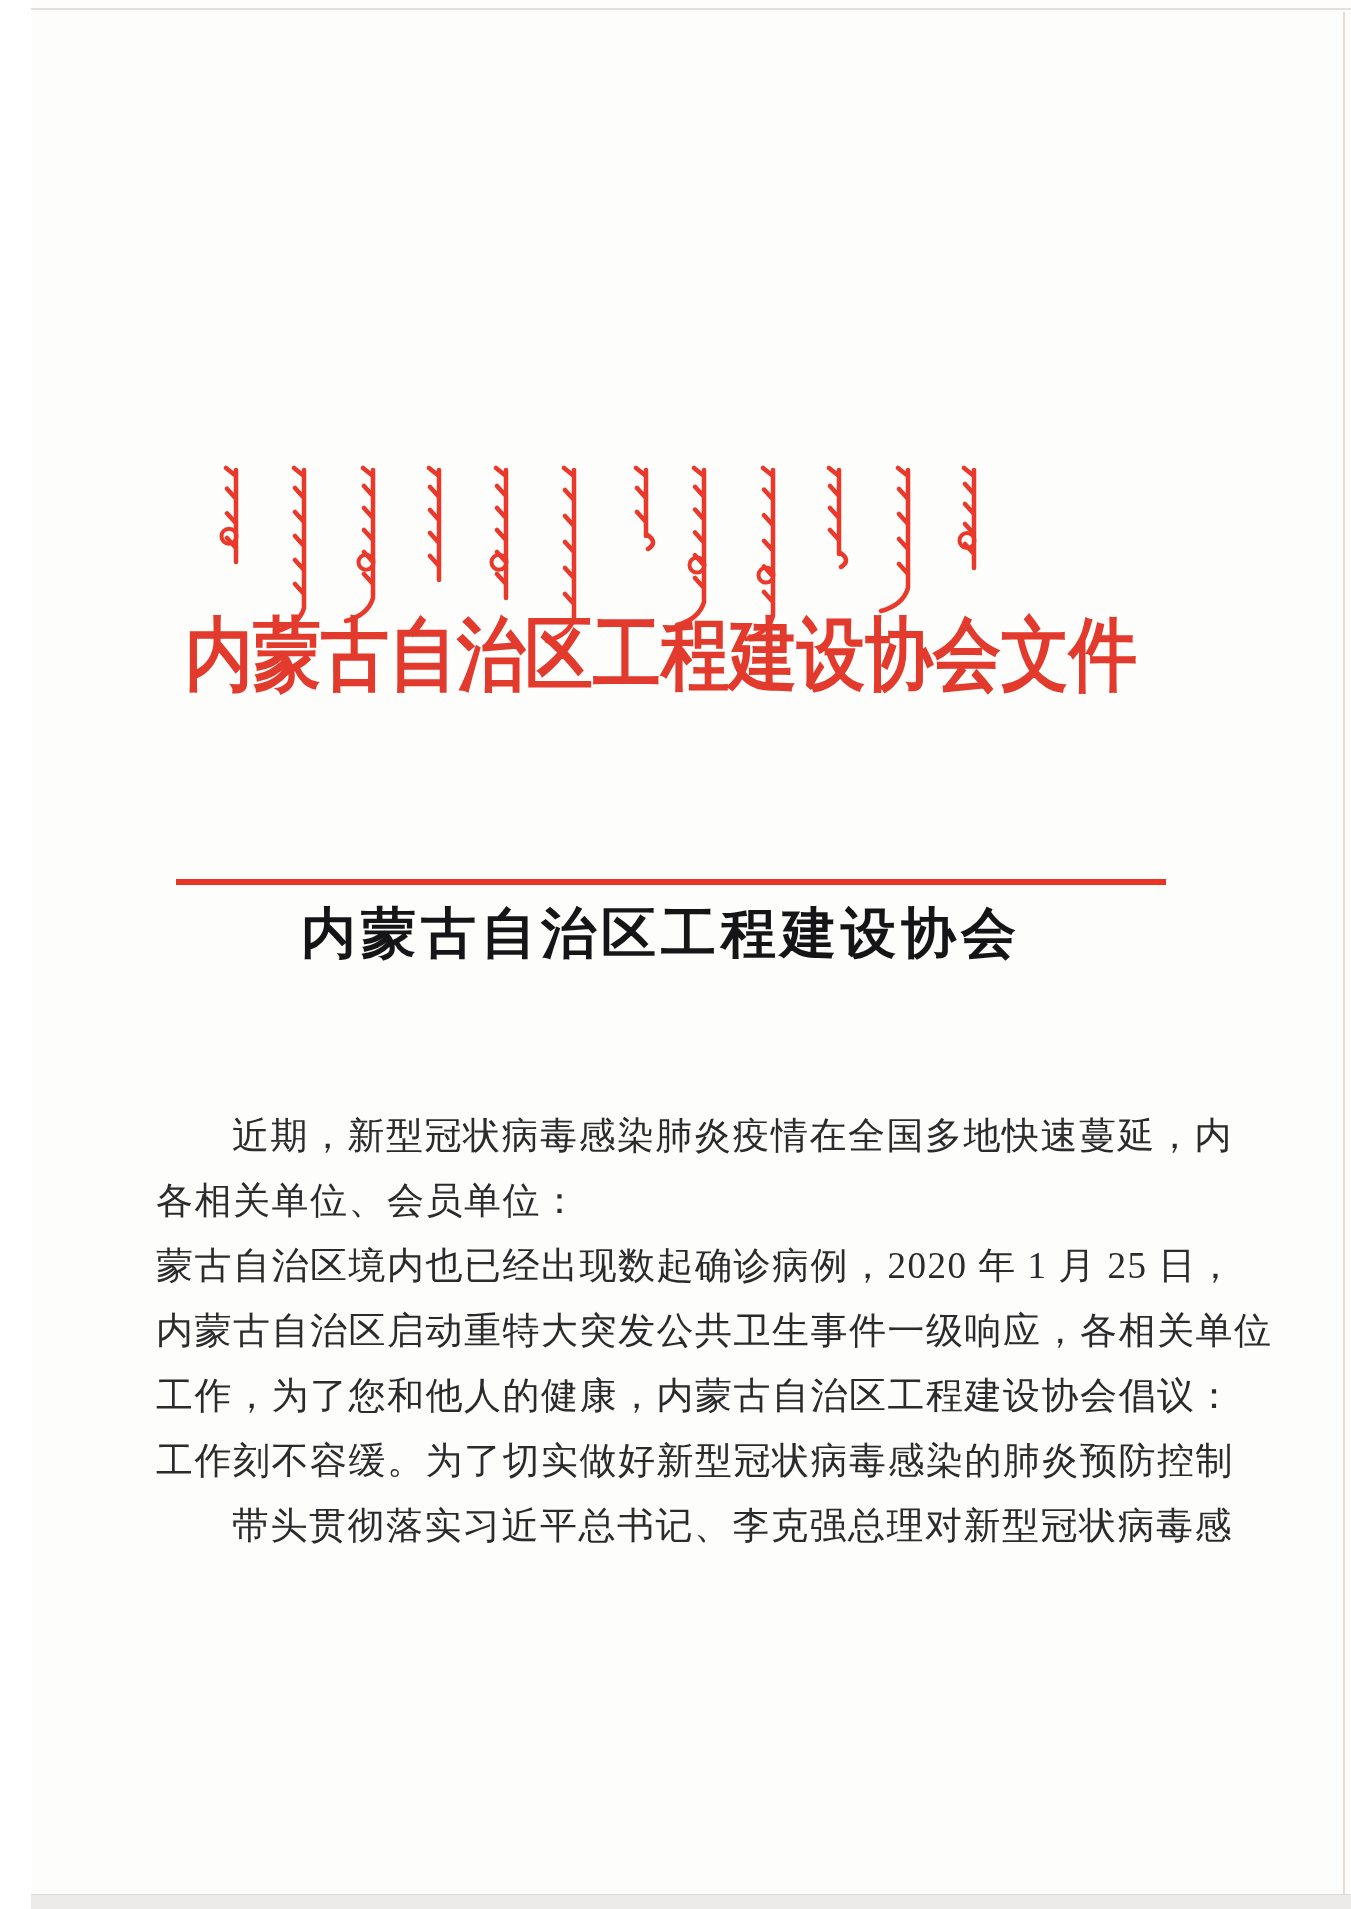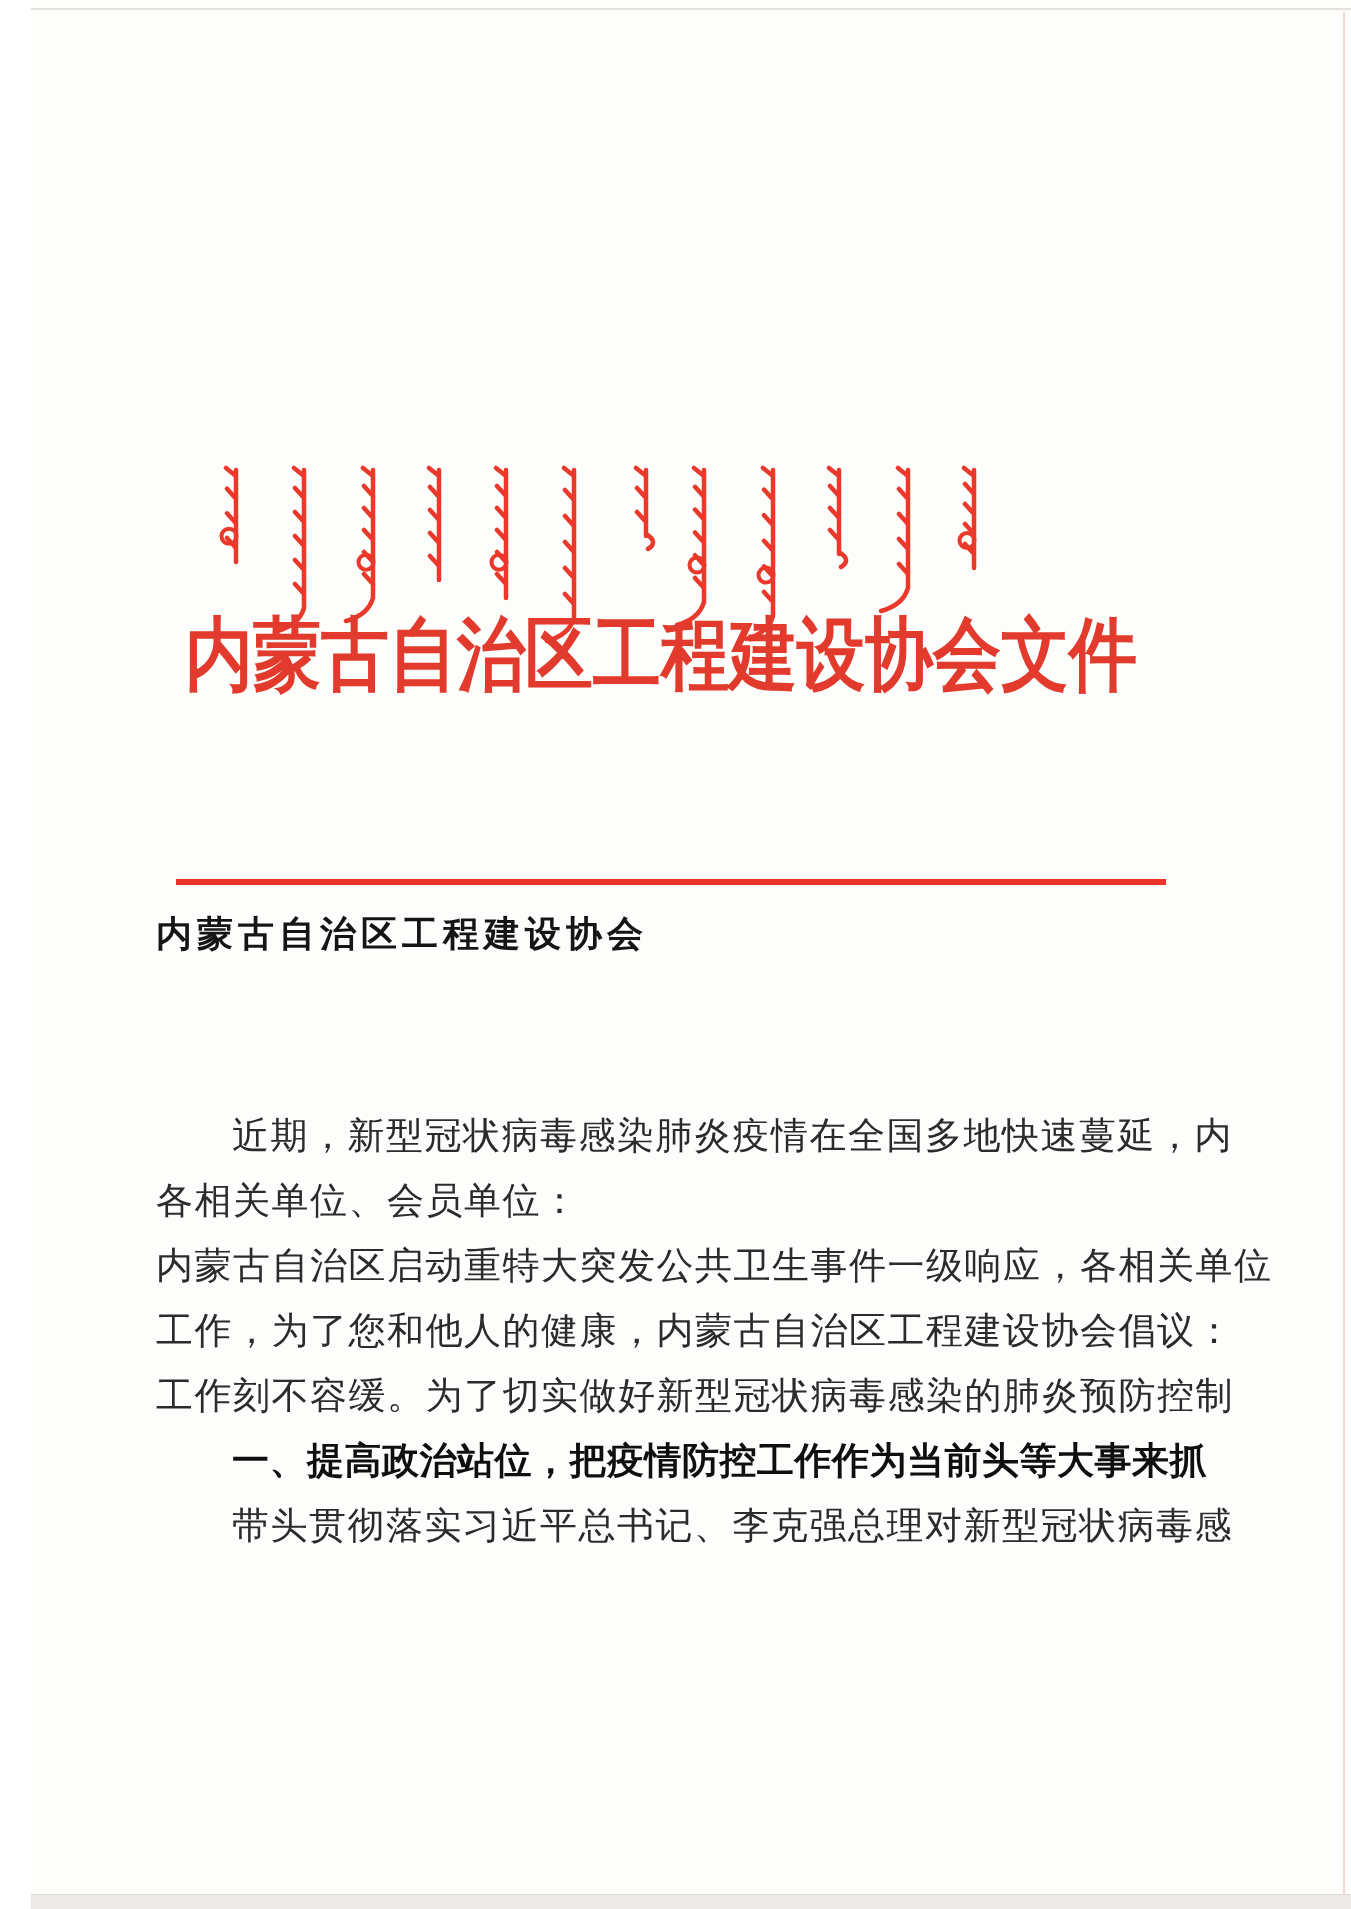--- a/index.html
+++ b/index.html
@@ -24,22 +24,22 @@
     font-size:68px;font-weight:900;color:#e23a2c;
     letter-spacing:0px;line-height:100px;
     transform:scaleY(1.18);transform-origin:center top;
     white-space:nowrap;
   }
   .red-divider{position:absolute;left:145px;top:879px;width:990px;height:6px;background:#ea3426;}
 
   
   .doc-title{
     position:absolute;left:125px;top:903px;width:1010px;
-    text-align:left;color:#151517;
-    font-size:36px;font-weight:bold;line-height:62px;letter-spacing:5px;
+    text-align:center;color:#151517;
+    font-size:55px;font-weight:bold;line-height:62px;letter-spacing:5px;
   }
 
   
   .body-block{
     position:absolute;left:125px;top:1108px;width:908px;
     color:#2b2b2d;font-size:37px;letter-spacing:1.5px;
   }
   .body-line{
     height:65px;line-height:55px;
     text-align:justify;text-align-last:justify;
@@ -111,22 +111,22 @@
   <div class="red-divider"></div>
 
   <div class="doc-title">
     <div>内蒙古自治区工程建设协会</div>
   </div>
 
   <div class="body-block">
     <div class="body-line indent">近期，新型冠状病毒感染肺炎疫情在全国多地快速蔓延，内</div>
 
     <div class="body-line greeting">各相关单位、会员单位：</div>
+    <div class="body-line">蒙古自治区境内也已经出现数起确诊病例，2020 年 1 月 25 日，</div>
     <div class="body-line">内蒙古自治区启动重特大突发公共卫生事件一级响应，各相关单位</div>
     <div class="body-line">工作，为了您和他人的健康，内蒙古自治区工程建设协会倡议：</div>
     <div class="body-line">工作刻不容缓。为了切实做好新型冠状病毒感染的肺炎预防控制</div>
 
-    <div class="body-line heading indent">一、提高政治站位，把疫情防控工作作为当前头等大事来抓</div>
 
     <div class="body-line indent">带头贯彻落实习近平总书记、李克强总理对新型冠状病毒感</div>
   </div>
 
 </div>
 
 </body></html>

